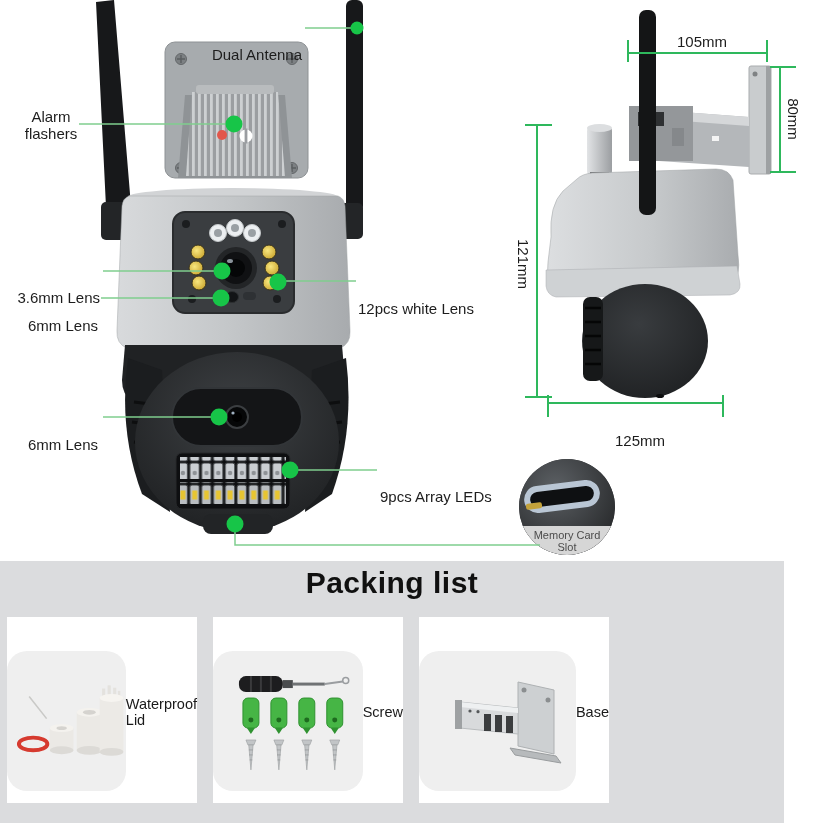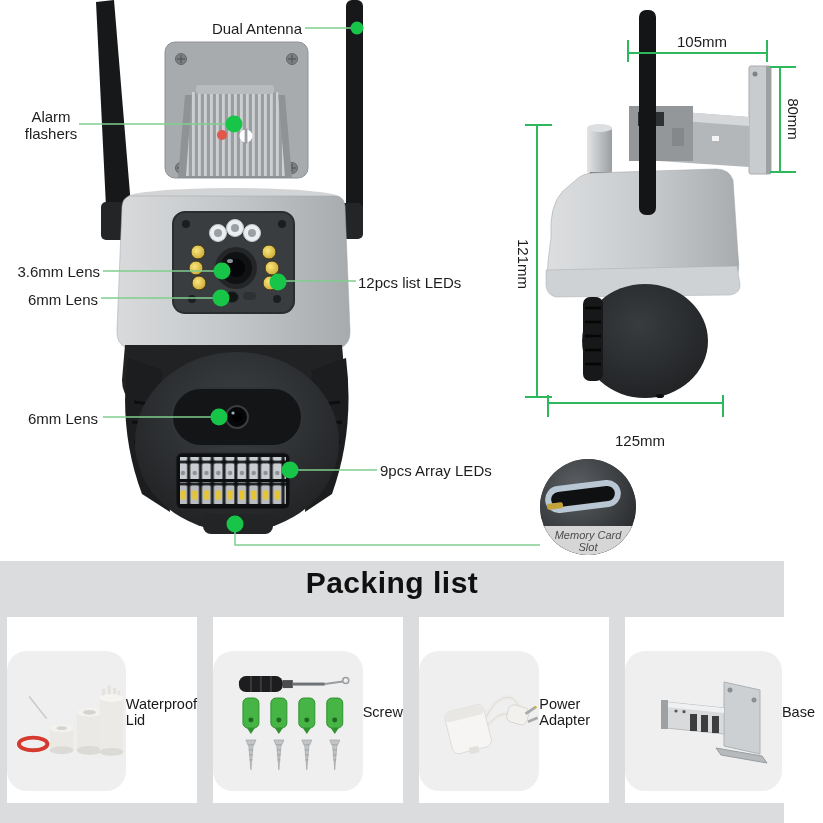--- a/index.html
+++ b/index.html
@@ -19,21 +19,21 @@
   }
   .stage svg{position:absolute;}
   .overlay{left:0;top:0;pointer-events:none;}
   .leader{stroke:var(--leader-green);stroke-width:1.5;fill:none;}
   .dim{stroke:var(--dim-green);stroke-width:2;fill:none;}
   .dot{fill:var(--accent-green);}
   .flasher-red{fill:var(--red-flasher);}
   .callout{position:absolute;font-size:15px;line-height:17px;color:#1d1d1d;}
   .r{text-align:right;}
   .c{text-align:center;}
-  .nowrap{white-space:nowrap;}
+  .nowrap{white-space:nowrap;margin-top:26px;}
   .dimlbl{position:absolute;font-size:15px;color:#1d1d1d;text-align:center;}
   .rot90{transform:rotate(90deg);transform-origin:top left;}
   .inset{position:absolute;width:96px;height:96px;border-radius:50%;overflow:hidden;background:#35373a;}
   .inset-photo{position:absolute;inset:0;background:radial-gradient(circle at 38% 30%,#5c6064,#2b2d2f 75%);}
   .slot-pill{position:absolute;left:5px;top:24px;width:76px;height:27px;border:6px solid #b9c6d4;
     border-radius:16px;background:#0e1012;transform:rotate(-7deg);}
   .slot-contact{position:absolute;left:7px;top:44px;width:16px;height:6px;background:#c3a23b;transform:rotate(-7deg);border-radius:2px;}
   .speaker-holes{position:absolute;left:17px;top:7px;width:63px;height:60px;border-radius:50%;
     background-image:radial-gradient(circle,#0b0c0d 1.6px,transparent 2.3px),radial-gradient(circle,#0b0c0d 1.6px,transparent 2.3px);
     background-size:9px 9px,9px 9px;background-position:0 0,4.5px 4.5px;}
@@ -219,21 +219,21 @@
     <ellipse cx="645" cy="341" rx="63" ry="57" fill="url(#ballG2)"></ellipse>
     <rect x="583" y="297" width="20" height="84" rx="7" fill="#161819"></rect>
     <g stroke="#050606" stroke-width="2.5">
       <path d="M585,308 h16 M585,322 h16 M585,336 h16 M585,350 h16 M585,364 h16"></path>
     </g>
     <ellipse cx="660" cy="396" rx="4" ry="2" fill="#0c0d0e"></ellipse>
 
     <rect x="639" y="10" width="17" height="205" rx="7" fill="#141516"></rect>
   </svg>
 
-  <div class="inset" style="left:540px;top:459px;font-style:italic;">
+  <div class="inset" style="left:519px;top:459px;">
     <div class="inset-photo">
       <div class="slot-pill"></div>
       <div class="slot-contact"></div>
     </div>
     <div class="inset-band">
       <span>Memory Card Slot</span>
     </div>
   </div>
 
   <svg class="overlay" width="823" height="560" viewBox="0 0 823 560">
@@ -265,21 +265,21 @@
       <path class="dim" d="M780,67 V172 M770,67 H796 M770,172 H796"></path>
       <path class="dim" d="M537,125 V397 M525,125 H552 M525,397 H552"></path>
       <path class="dim" d="M548,403 H723 M548,395 V417 M723,395 V417"></path>
     </g>
   </svg>
 
   <div class="callout r nowrap" style="left:200px;top:20px;width:102px;">Dual Antenna</div>
   <div class="callout c" style="left:12px;top:108px;width:78px;">Alarm flashers</div>
   <div class="callout r nowrap" style="left:8px;top:263px;width:92px;">3.6mm Lens</div>
   <div class="callout r nowrap" style="left:8px;top:291px;width:90px;">6mm Lens</div>
-  <div class="callout nowrap" style="left:358px;top:274px;">12pcs list LEDs</div>
+  <div class="callout nowrap" style="left:358px;top:274px;">12pcs white Lens</div>
   <div class="callout r nowrap" style="left:8px;top:410px;width:90px;">6mm Lens</div>
   <div class="callout nowrap" style="left:380px;top:462px;">9pcs Array LEDs</div>
 
   <div class="dimlbl" style="left:662px;top:33px;width:80px;">105mm</div>
   <div class="dimlbl rot90" style="left:802px;top:96px;width:46px;">80mm</div>
   <div class="dimlbl rot90" style="left:532px;top:238px;width:52px;">121mm</div>
   <div class="dimlbl" style="left:600px;top:432px;width:80px;">125mm</div>
 
   <div class="packing">
     <div class="packing-title">Packing list</div>
@@ -369,42 +369,20 @@
                   <path d="M-5,78 h10 l-2,5 h-6 z"></path>
                   <polygon points="-2.2,83 2.2,83 0,108"></polygon>
                   <path d="M-2,88 h4 M-1.8,93 h3.6 M-1.4,98 h2.8" stroke="#888b8d"></path>
                 </g>
             </g>
           </svg>
         </div>
         <div class="card-label">Screw</div>
       </div>
 
-      <div class="card">
-        <div class="card-img">
-          <svg width="150" height="118" viewBox="0 0 150 118">
-            <path d="M84,54 C96,28 116,22 124,40" fill="none" stroke="#eeece9" stroke-width="6"></path>
-            <path d="M84,54 C96,28 116,22 124,40" fill="none" stroke="#d6d4d1" stroke-width="1"></path>
-            <path d="M86,64 C104,44 116,48 120,60" fill="none" stroke="#eeece9" stroke-width="6"></path>
-            <path d="M86,64 C104,44 116,48 120,60" fill="none" stroke="#d6d4d1" stroke-width="1"></path>
-            <g transform="rotate(-14 62 68)">
-              <rect x="36" y="42" width="50" height="54" rx="8" fill="#f6f5f3" stroke="#d9d8d6"></rect>
-              <rect x="36" y="42" width="50" height="13" rx="6" fill="#e9e7e4"></rect>
-              <rect x="56" y="92" width="12" height="8" fill="#e2e0dd"></rect>
-            </g>
-            <g transform="rotate(16 122 52)">
-              <rect x="110" y="40" width="26" height="22" rx="7" fill="#f3f1ee" stroke="#d5d3d0"></rect>
-            </g>
-            <line x1="133" y1="50" x2="145" y2="42" stroke="#a8abad" stroke-width="3.5"></line>
-            <line x1="136" y1="60" x2="148" y2="55" stroke="#a8abad" stroke-width="3.5"></line>
-            <circle cx="145" cy="42" r="1.8" fill="#c8b24e"></circle>
-          </svg>
-        </div>
-        <div class="card-label">Power Adapter</div>
-      </div>
 
       <div class="card">
         <div class="card-img">
           <svg width="150" height="118" viewBox="0 0 150 118">
             <polygon points="96,20 132,28 132,92 96,84" fill="#cdd0d2" stroke="#aeb1b3"></polygon>
             <circle cx="102" cy="28" r="2.5" fill="#8b8e90"></circle>
               <circle cx="126" cy="38" r="2.5" fill="#8b8e90"></circle>
             <polygon points="38,40 96,46 96,72 38,66" fill="#d8dadc" stroke="#b9bcbe"></polygon>
             <polygon points="38,40 96,46 96,51 38,45" fill="#eef0f1"></polygon>
             <rect x="33" y="38" width="7" height="29" fill="#9ea1a3"></rect>

